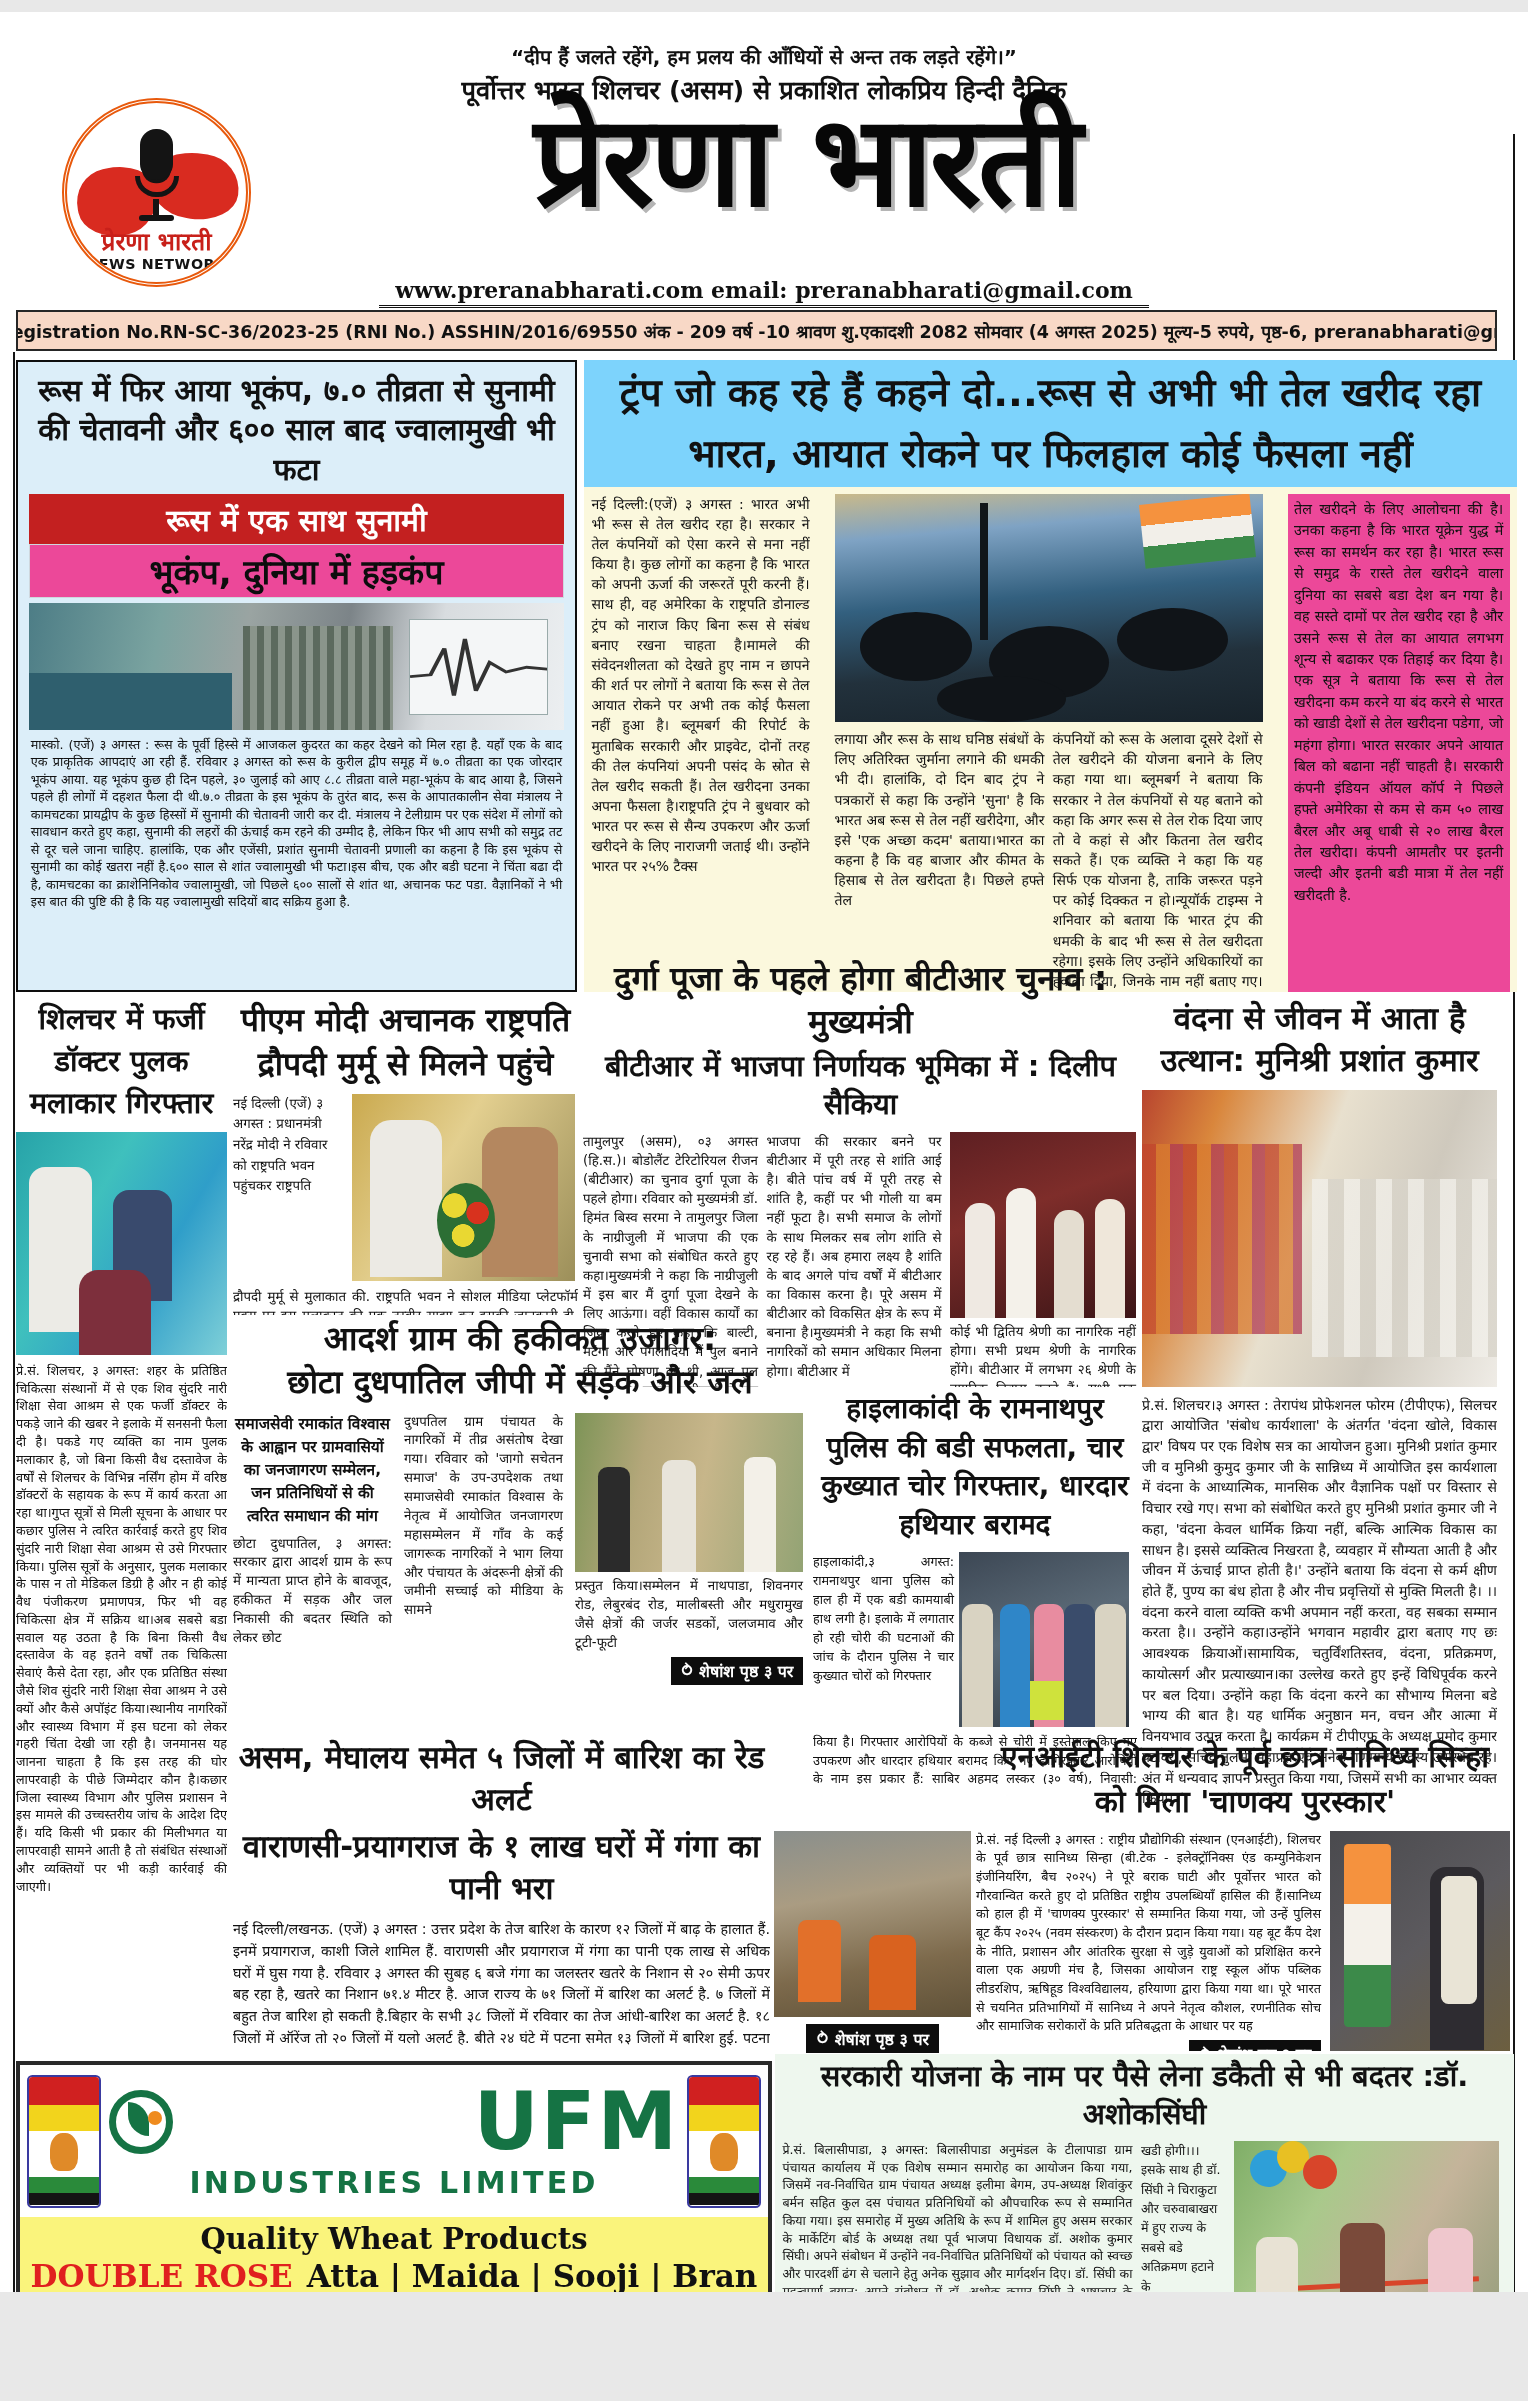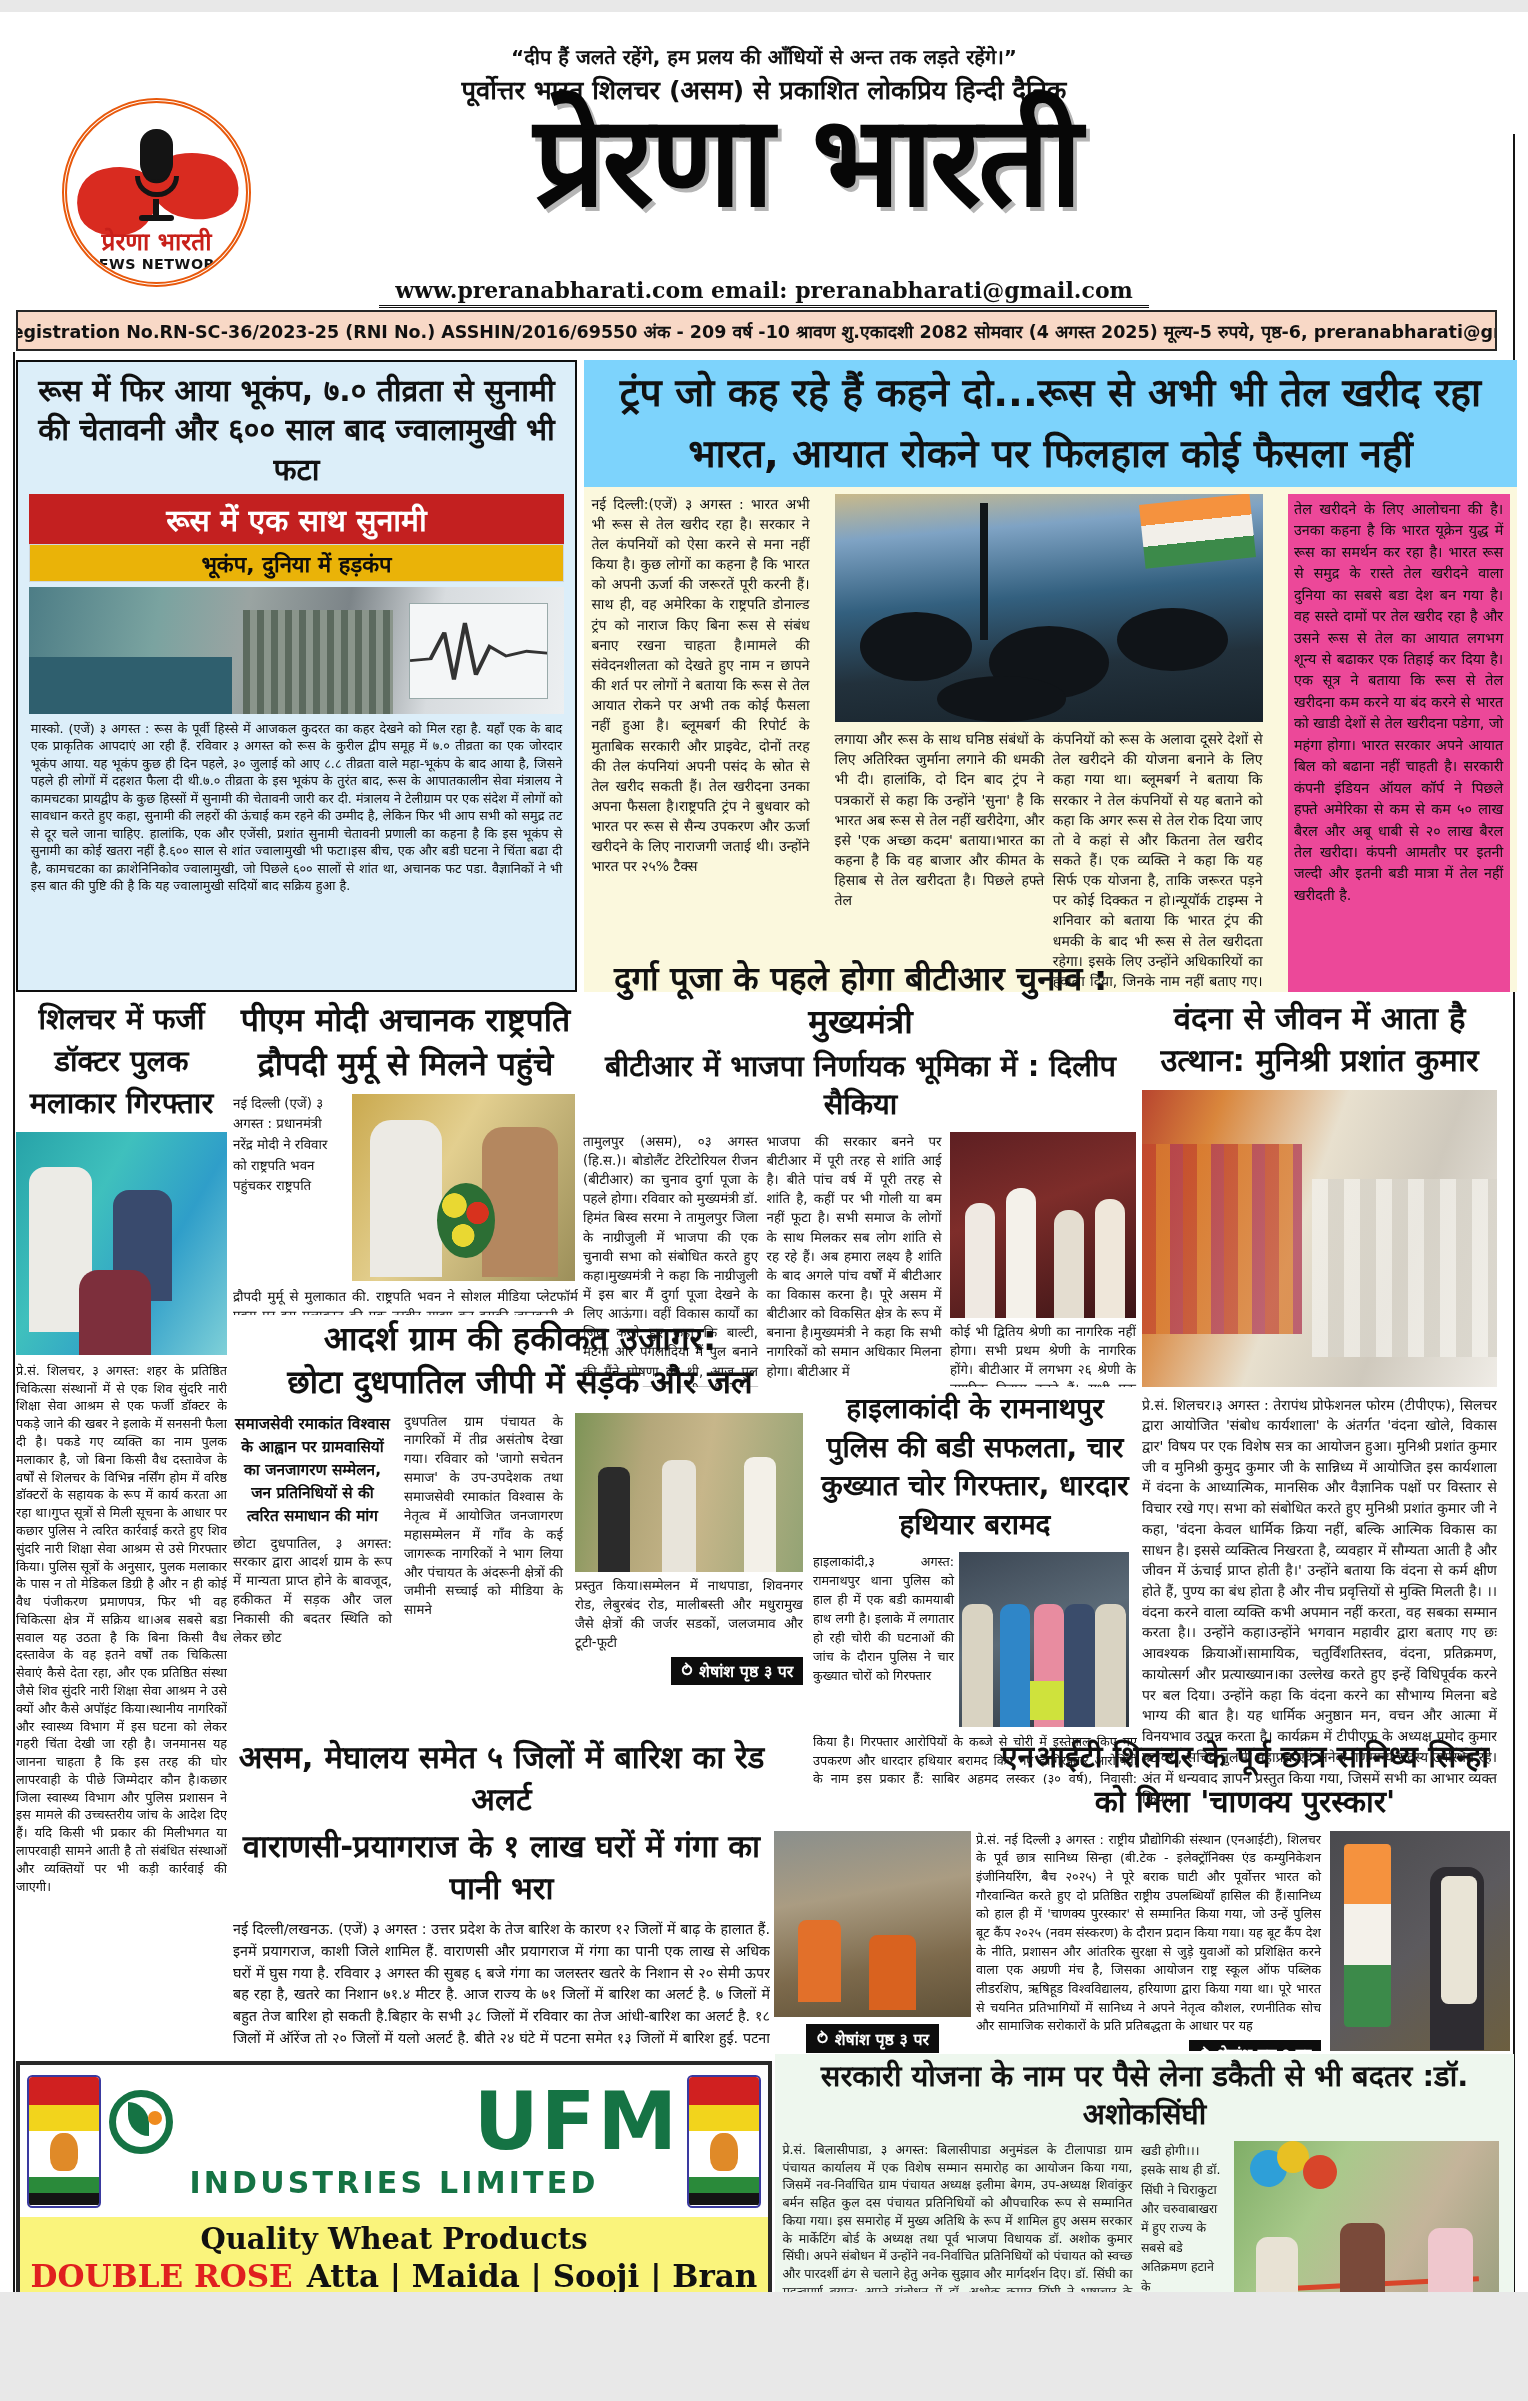--- a/index.html
+++ b/index.html
@@ -46,21 +46,21 @@
            font-size:16px; font-weight:800; padding:3.2px 9.6px; white-space:nowrap; }
   .badge .aicon { color:#fff; font-size:16px; }
   .photo { position:relative; overflow:hidden; }
   .ph-blob { position:absolute; border-radius:50%; filter:blur(0.5px); }
 
   
   .eqbox { left:16px; top:348px; width:561px; height:632px; background:#dceef9; border:2.7px solid #0e0e0e; }
   .eq-head { margin:8.5px 11.7px 3.2px; font-size:30px; line-height:1.33; font-weight:800; text-align:center; }
   .eq-band1 { margin:4.2px 10.6px 0; background:#c32020; color:#fff; font-size:30px; font-weight:800;
               text-align:center; padding:4.2px 0; }
-  .eq-band2 { margin:0 10.6px; background:#eab308; color:#0d0d0d; font-size:22px; font-weight:800;
+  .eq-band2 { margin:0 10.6px; background:#ec4899; color:#0d0d0d; font-size:34px; font-weight:800;
               text-align:center; padding:3.2px 0; border:0.5px solid #cfd7dd; }
   .eq-photo { margin:5.3px 10.6px 3.2px; height:127px; background:linear-gradient(100deg,#4d7d86 0%,#7aa3a0 24%,#9aa4a2 40%,#7c8488 58%,#d8dcdf 75%,#eceff1 100%); }
   .eq-photo .sea { position:absolute; left:0; top:55%; width:38%; height:45%; background:#2f5f6e; }
   .eq-photo .city { position:absolute; left:40%; top:18%; width:28%; height:82%; background:repeating-linear-gradient(90deg,#5c6a5e 0 7.4px,#8a958b 7.4px 14px); }
   .eq-photo .graph { position:absolute; right:3%; top:12%; width:26%; height:76%; background:#f4f6f7;
                      border:1.1px solid #9aa; }
   .eq-body { margin:5.3px 12.7px; font-size:12.7px; line-height:1.38; text-align:justify; }
 
   
   .oil { left:584px; top:348px; width:933px; height:632px; background:#fbf8dd; }

